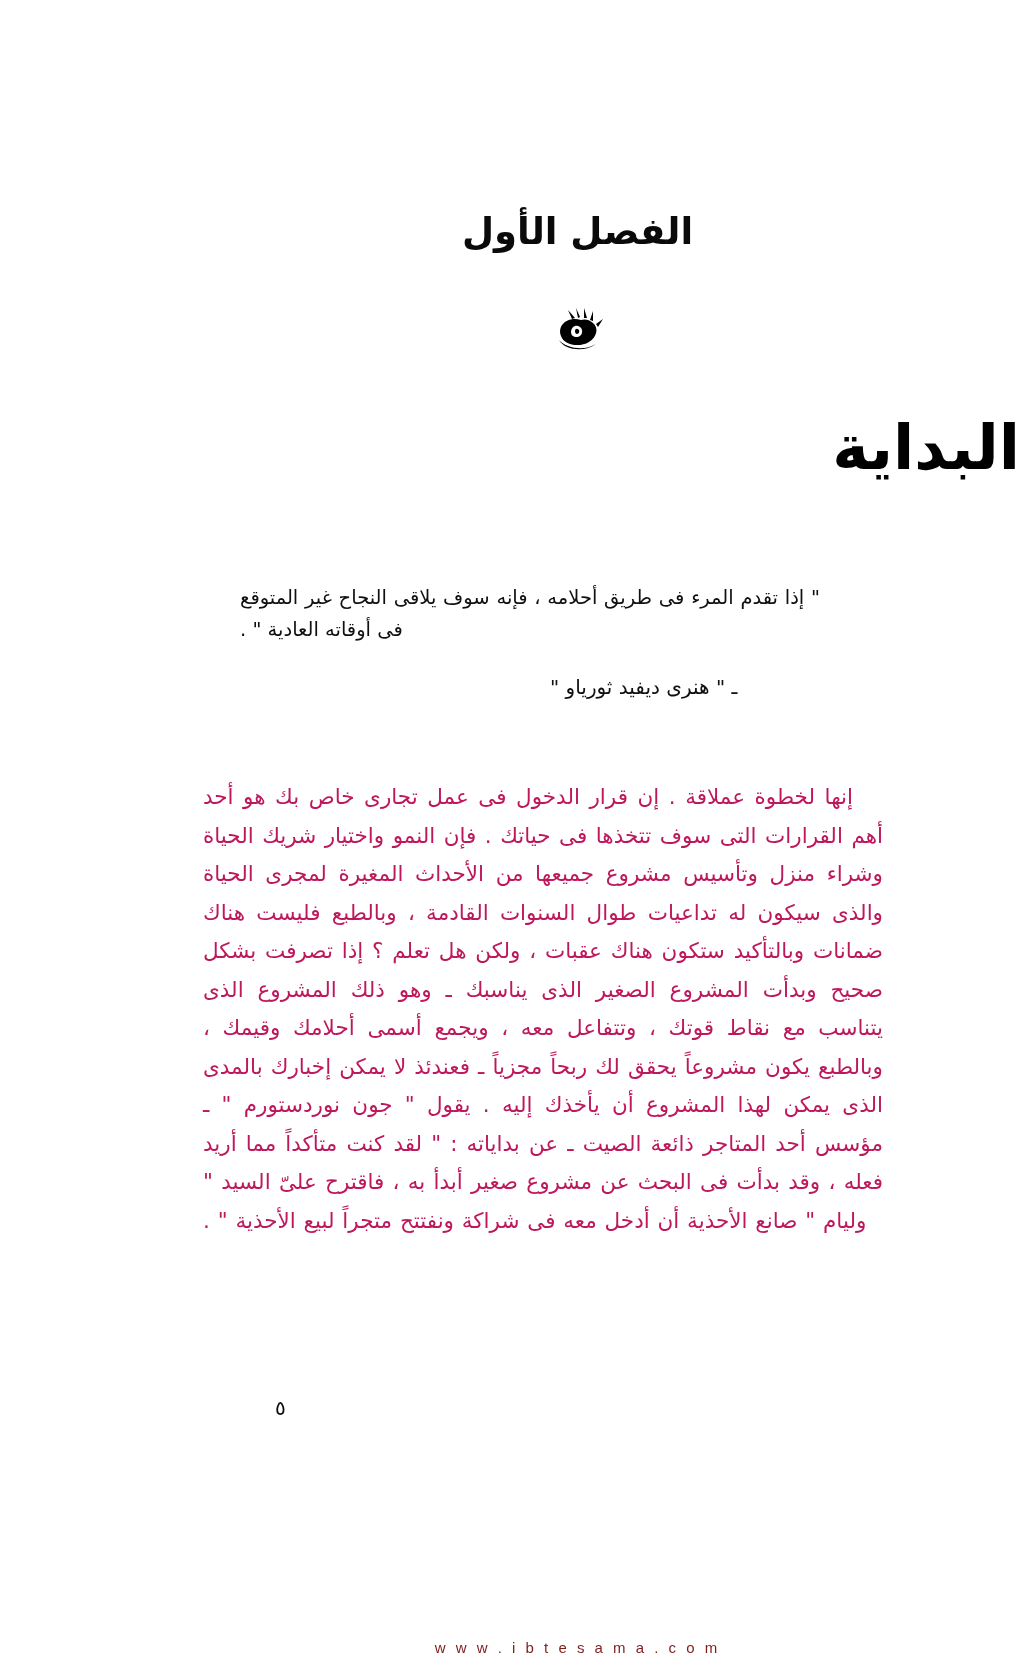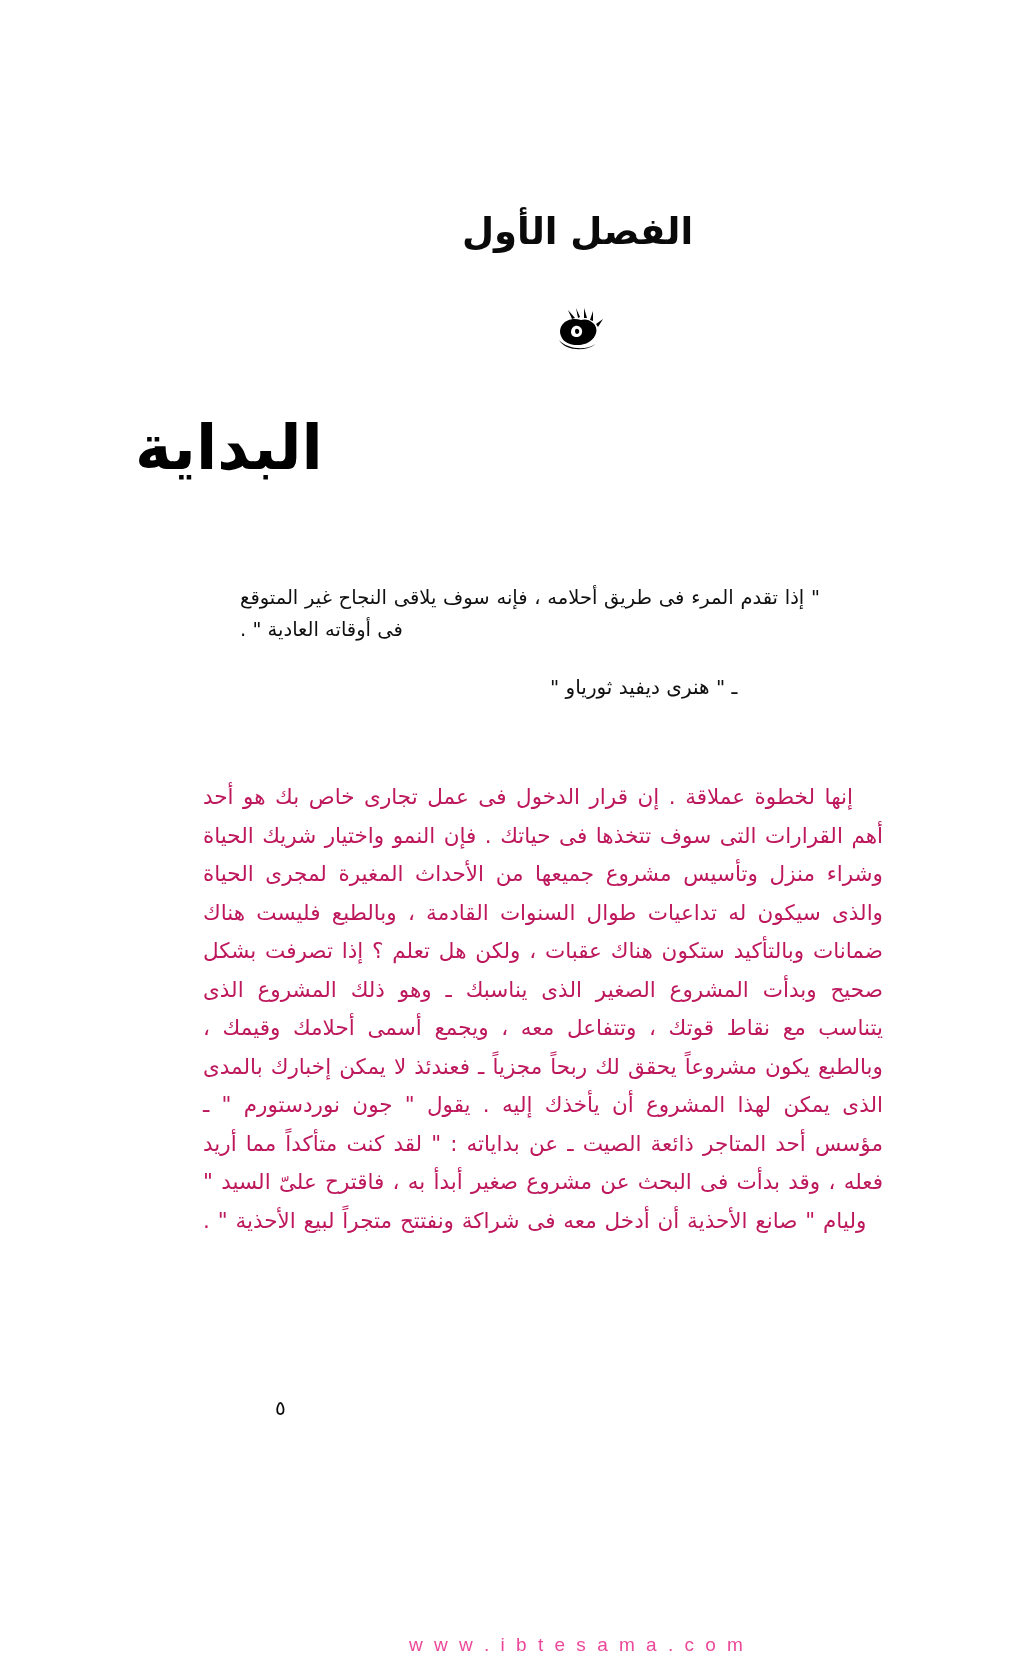--- a/index.html
+++ b/index.html
@@ -43,21 +43,21 @@
     height: 52px;
   }
   .ornament svg { display: inline-block; }
 
   
   .chapter-title {
     position: absolute;
     top: 412px;
     left: 0;
     right: 0;
-    text-align: left;
+    text-align: right;
     font-size: 62px;
     font-weight: 700;
     line-height: 1.15;
     color: #000000;
   }
 
   
   .epigraph {
     position: absolute;
     top: 582px;
@@ -110,23 +110,23 @@
     color: #0a0a0a;
   }
 
   
   .watermark {
     position: absolute;
     bottom: 24px;
     left: 0;
     right: 0;
     text-align: center;
-    font-size: 19px;
+    font-size: 15px;
     letter-spacing: 3px;
-    color: #ec4899;
+    color: #7f1d1d;
     direction: ltr;
     font-family: "Liberation Sans", sans-serif;
   }
 </style>
 </head>
 <body>
 
 <div class="page">
 
   <div class="chapter-label">الفصل الأول</div>

